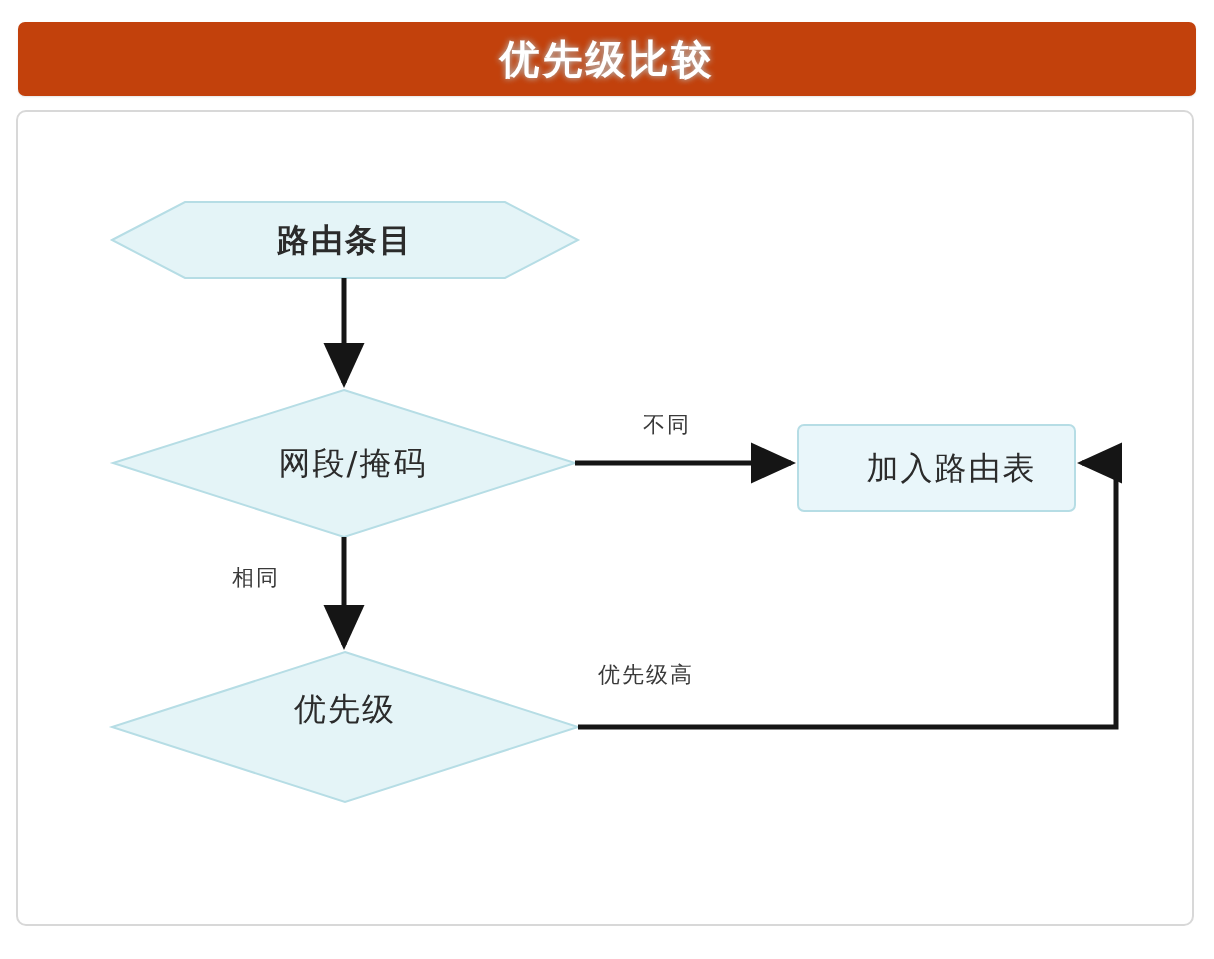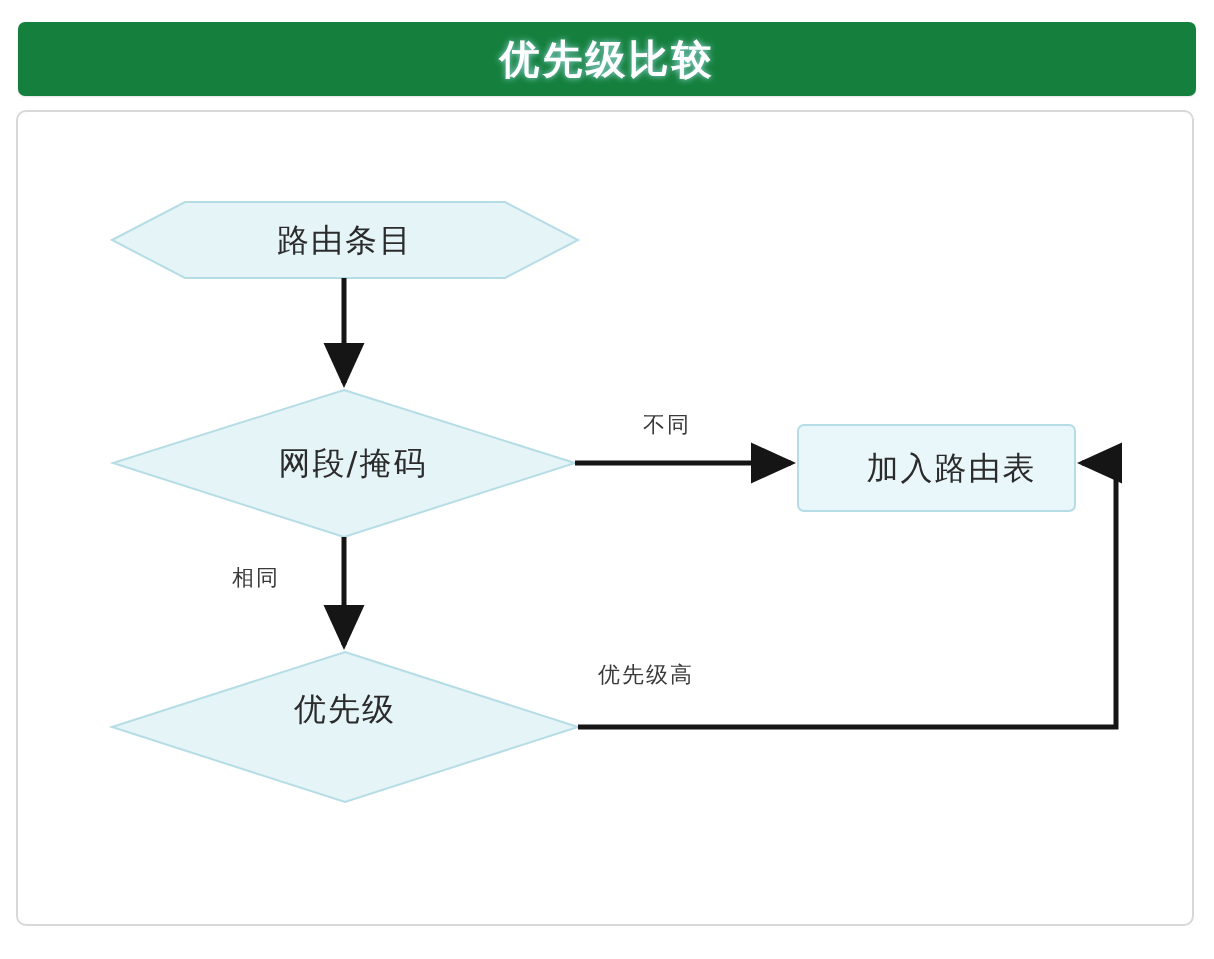--- a/index.html
+++ b/index.html
@@ -15,21 +15,21 @@
     position: relative;
   }
 
   
   .banner {
     position: absolute;
     left: 18px;
     top: 22px;
     width: 1178px;
     height: 74px;
-    background: #15803d;
+    background: #c2410c;
     border-radius: 7px;
     box-sizing: border-box;
     display: flex;
     align-items: center;
     justify-content: center;
     box-shadow: 0 1px 2px rgba(0,0,0,0.10);
   }
   .banner-title {
     color: #ffffff;
     font-size: 40px;
@@ -70,21 +70,21 @@
     display: flex;
     align-items: center;
     justify-content: center;
     color: #2b2b2b;
     font-size: 32px;
     line-height: 1;
     letter-spacing: 2px;
     white-space: nowrap;
     font-family: "DejaVu Sans", "Liberation Sans", sans-serif;
   }
-  #label-route-entry { left: 112px; top: 215px; width: 466px; height: 50px; }
+  #label-route-entry { left: 112px; top: 215px; width: 466px; height: 50px; font-weight: bold; }
   #label-network-mask { left: 122px; top: 438px; width: 462px; height: 50px; }
   #label-priority     { left: 112px; top: 684px; width: 466px; height: 50px; }
   #label-add-route    { left: 798px; top: 443px; width: 307px; height: 50px; }
 
   
   .edge-label {
     position: absolute;
     color: #3a3a3a;
     font-size: 22px;
     line-height: 1;

